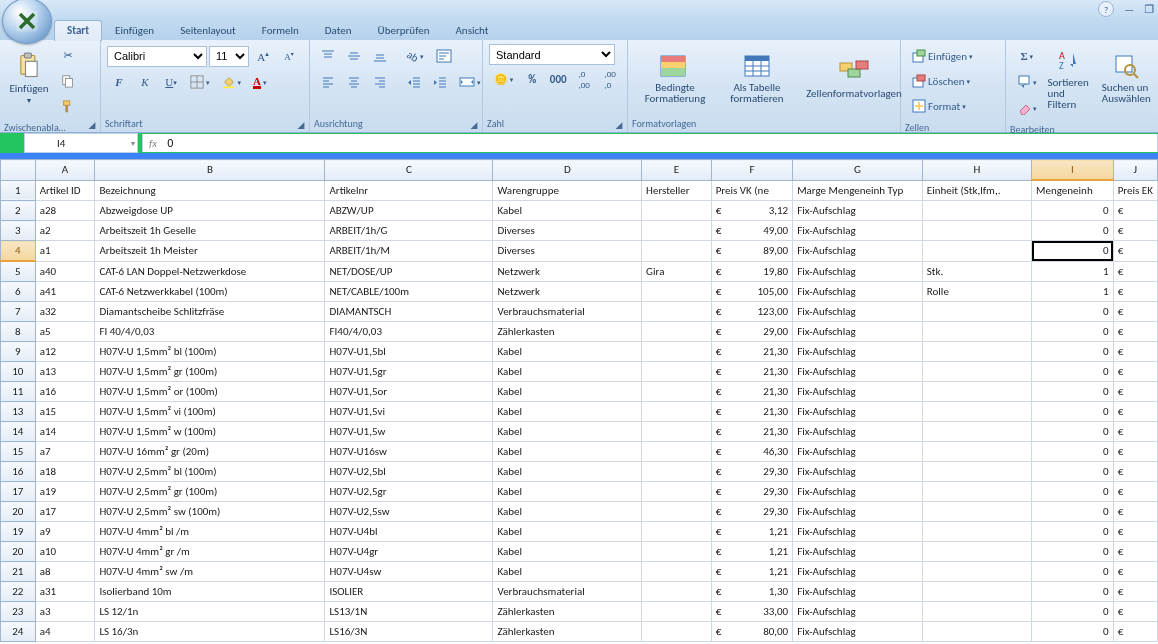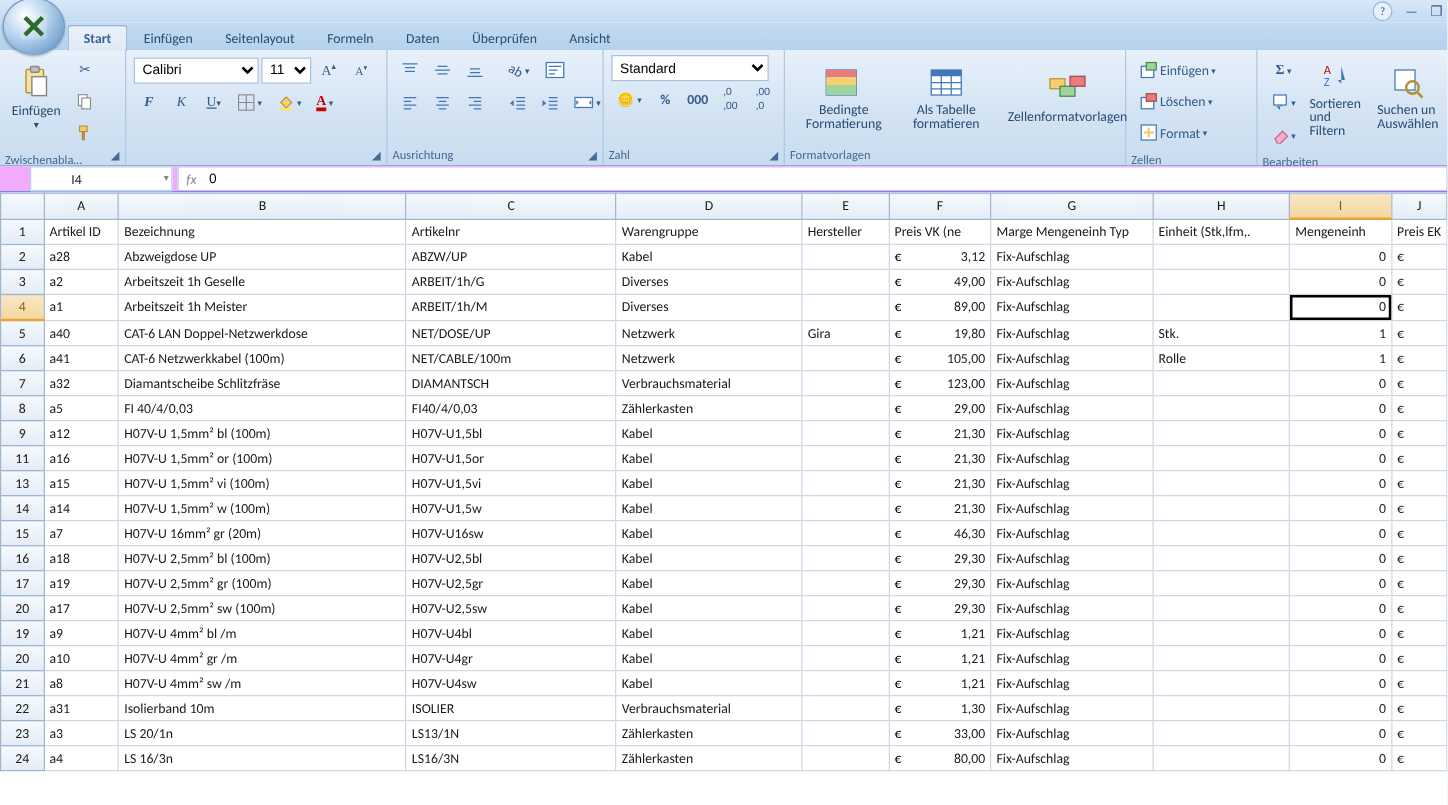--- a/index.html
+++ b/index.html
@@ -18,21 +18,21 @@
 .group .gbody{flex:1;display:flex;align-items:flex-start}
 .bigbtn{display:flex;flex-direction:column;align-items:center;justify-content:center;padding:2px 4px;min-width:42px;height:66px;color:#2a4d74}
 .bigbtn .ic{width:32px;height:32px;display:flex;align-items:center;justify-content:center}
 .smcol{display:flex;flex-direction:column;gap:2px;padding:1px 2px}
 .smbtn{width:22px;height:22px;display:flex;align-items:center;justify-content:center;border:1px solid transparent;border-radius:2px;color:#355b8c}
 .smbtn.wide{width:auto;padding:0 4px;gap:2px}
 select.combo{height:21px;font-size:11px;border:1px solid #a8c0da;background:#fff;padding:0 2px}
 .row{display:flex;gap:2px;align-items:center}
 .launcher{position:absolute;right:2px;bottom:2px;width:12px;height:12px;font-size:9px;color:#466a94;display:flex;align-items:center;justify-content:center}
 
-.namebox-row{height:20px;background:#f0abfc;border-bottom:1px solid #3b82f6;display:flex;align-items:center}
+.namebox-row{height:20px;background:#22c55e;border-bottom:6px solid #3b82f6;display:flex;align-items:center}
 .namebox{width:108px;height:18px;border:1px solid #bcd1e7;background:#fff;margin-left:24px;display:flex;align-items:center;justify-content:space-between;padding:0 2px}
 .namebox span{font-size:11px;padding-left:30px}
 .fxbar{flex:1;display:flex;align-items:center;border-left:1px solid #bcd1e7;border-right:1px solid #bcd1e7;background:#fff;height:18px;margin-left:4px}
 .fxbar .fx{font-style:italic;padding:0 6px;color:#888}
 .fxbar input{flex:1;border:none;outline:none;font-size:11px;padding:0 4px}
 
 .grid-wrap{flex:1;overflow:auto;background:#fff;position:relative}
 table.grid{border-collapse:collapse;table-layout:fixed;font-size:11px;font-family:Calibri,sans-serif}
 table.grid th,table.grid td{border:1px solid #d0d7e5;padding:1px 4px;height:17px;white-space:nowrap;overflow:hidden}
 table.grid th{background:linear-gradient(to bottom,#f6f9fd,#e4ecf7);font-weight:normal;color:#1a1a1a;text-align:center;border-color:#9eb6ce}
@@ -144,20 +144,21 @@
                 <rect x="2" y="13" width="12" height="2" fill="#ffeb3b"></rect>
               </svg>
               <span style="font-size:7px">▾</span>
             </div>
           <div class="smbtn wide">
               <span style="font-family:serif;font-weight:bold;color:#c00;border-bottom:3px solid #c00;line-height:10px">A</span>
               <span style="font-size:7px">▾</span>
             </div>
         </div>
       </div>
+      <div class="glabel">Schriftart</div>
       <div class="launcher">◢</div>
     </div>
 
     <div class="group" style="width:164px">
       <div class="gbody" style="flex-direction:column;gap:2px;padding:2px">
         <div class="row">
           <div class="smbtn">
               <svg width="14" height="14">
                 <line x1="1" y1="2" x2="13" y2="2" stroke="#4178b8"></line>
                 <line x1="3" y1="5" x2="11" y2="5" stroke="#4178b8"></line>
@@ -540,20 +541,33 @@
             <td>H07V-U1,5bl</td>
             <td>Kabel</td>
             <td></td>
             <td class="num cur">21,30</td>
             <td>Fix-Aufschlag</td>
             <td></td>
             <td class="num">0</td>
             <td>€</td>
           </tr>
           <tr>
+            <th class="row-h">10</th>
+            <td>a13</td>
+            <td>H07V-U 1,5mm² gr (100m)</td>
+            <td>H07V-U1,5gr</td>
+            <td>Kabel</td>
+            <td></td>
+            <td class="num cur">21,30</td>
+            <td>Fix-Aufschlag</td>
+            <td></td>
+            <td class="num">0</td>
+            <td>€</td>
+          </tr>
+          <tr>
             <th class="row-h">11</th>
             <td>a16</td>
             <td>H07V-U 1,5mm² or (100m)</td>
             <td>H07V-U1,5or</td>
             <td>Kabel</td>
             <td></td>
             <td class="num cur">21,30</td>
             <td>Fix-Aufschlag</td>
             <td></td>
             <td class="num">0</td>
@@ -685,21 +699,21 @@
             <td></td>
             <td class="num cur">1,30</td>
             <td>Fix-Aufschlag</td>
             <td></td>
             <td class="num">0</td>
             <td>€</td>
           </tr>
           <tr>
             <th class="row-h">23</th>
             <td>a3</td>
-            <td>LS 20/1n</td>
+            <td>LS 12/1n</td>
             <td>LS13/1N</td>
             <td>Zählerkasten</td>
             <td></td>
             <td class="num cur">33,00</td>
             <td>Fix-Aufschlag</td>
             <td></td>
             <td class="num">0</td>
             <td>€</td>
           </tr>
           <tr>

